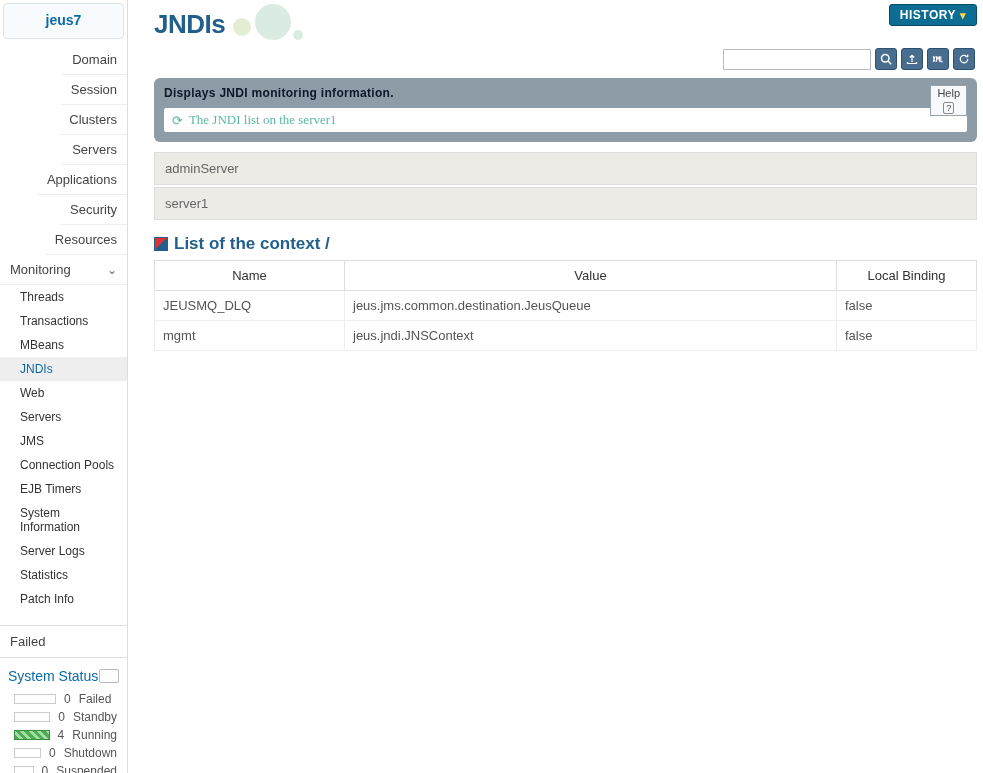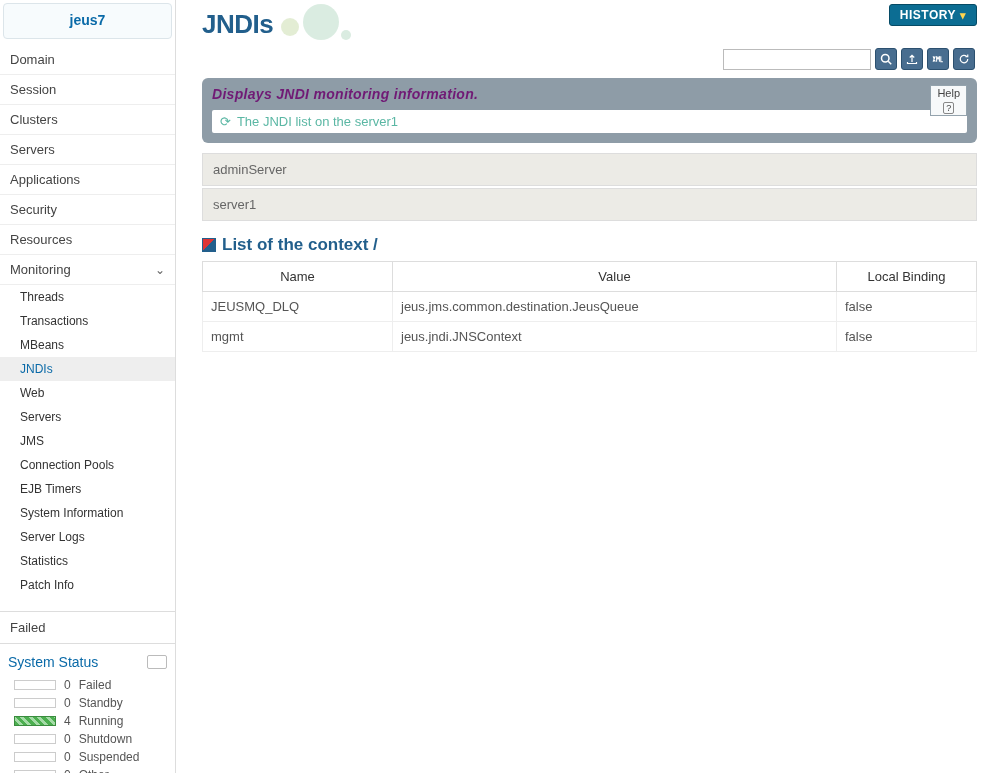--- a/index.html
+++ b/index.html
@@ -1,20 +1,20 @@
 <!DOCTYPE html>
 <html><head>
 <meta charset="utf-8">
 <style>
 * { box-sizing: border-box; margin: 0; padding: 0; }
 body { font-family: Arial, Helvetica, sans-serif; font-size: 13px; color: #444; background: #fff; width: 983px; height: 773px; overflow: hidden; }
 .container { display: flex; height: 100%; }
-.sidebar { width: 176px; background: #fff; border-right: 1px solid #ddd; display: flex; flex-direction: column; }
+.sidebar { width: 128px; background: #fff; border-right: 1px solid #ddd; display: flex; flex-direction: column; }
 .logo { text-align: center; padding: 8px 0 10px; border: 1px solid #dce5ea; border-radius: 4px; margin: 3px 3px 0; color: #0a6aa8; font-weight: bold; font-size: 14px; background: #f7fbfd; }
-.nav { display: flex; flex-direction: column; margin-top: 6px; }
+.nav { display: flex; flex-direction: column; margin-top: 6px; align-items: flex-end; }
 .nav-item { padding: 7px 10px; color: #444; border-bottom: 1px solid #eee; cursor: pointer; font-size: 13px; }
 .nav-item.exp { display: flex; justify-content: space-between; align-items: center; }
 .caret { font-size: 12px; color: #666; }
 .subnav { background: #fff; padding-bottom: 4px; }
 .sub-item { padding: 5px 8px 5px 20px; color: #333; font-size: 12px; cursor: pointer; }
 .sub-item.active { background: #eee; color: #0a6aa8; }
 .console { padding: 8px 10px; color: #444; border-top: 1px solid #ddd; border-bottom: 1px solid #ddd; margin-top: 10px; font-size: 13px; }
 .status-title { color: #0a6aa8; font-size: 14px; padding: 10px 8px 6px; display: flex; align-items: center; justify-content: space-between; }
 .status-icon { width: 20px; height: 14px; border: 1px solid #bbb; border-radius: 2px; display: inline-block; position: relative; }
 .status-row { display: flex; align-items: center; gap: 8px; padding: 2px 10px 2px 14px; font-size: 12px; color: #555; }
@@ -27,25 +27,25 @@
 .page-title { color: #225f8c; font-size: 26px; font-weight: 600; padding: 4px 0 0; display: flex; align-items: center; gap: 8px; letter-spacing: -0.5px; }
 .deco { position: relative; width: 120px; height: 40px; }
 .circ { position: absolute; border-radius: 50%; background: rgba(150,200,170,0.25); }
 .circ.c1 { width: 36px; height: 36px; top: 0; left: 22px; background: rgba(150,200,170,0.35); }
 .circ.c2 { width: 18px; height: 18px; top: 14px; left: 0; background: rgba(200,220,170,0.5); }
 .circ.c3 { width: 10px; height: 10px; top: 26px; left: 60px; background: rgba(150,200,170,0.35); }
 .searchbar-row { display: flex; justify-content: flex-end; align-items: center; gap: 4px; margin-top: 4px; margin-right: 2px; }
 .search-input { width: 148px; height: 21px; border: 1px solid #bbb; padding: 0 4px; font-size: 12px; }
 .icon-btn { width: 22px; height: 22px; background: #486d8f; border: 1px solid #2c506f; border-radius: 3px; color: #fff; display: flex; align-items: center; justify-content: center; font-size: 11px; cursor: pointer; }
 .info-banner { background: #8e9ca7; border-radius: 6px; margin-top: 8px; padding: 8px 10px 10px; position: relative; }
-.banner-text { color: #701a75; font-size: 14px; letter-spacing: 0.3px; font-weight: 600; font-style: italic; }
+.banner-text { color: #0f172a; font-size: 12px; letter-spacing: 0.3px; font-weight: 600; }
 .help-btn { position: absolute; top: 7px; right: 10px; background: #f7f9fa; border: 1px solid #94a3ad; font-size: 11px; padding: 1px 6px; display: flex; align-items: center; gap: 3px; cursor: pointer; flex-direction: column; }
 .inner-bar { background: #fff; margin-top: 8px; padding: 4px 8px; display: flex; align-items: center; gap: 6px; border-radius: 2px; }
 .refresh-icon { color: #5bb7a4; font-size: 13px; }
-.inner-text { color: #5bb7a4; font-family: Liberation Sans, sans-serif; font-size: 13px; }
+.inner-text { color: #5bb7a4; font-family: Liberation Serif, serif; font-size: 13px; }
 .section-row { background: #ecebe6; border: 1px solid #ddd; padding: 8px 10px; margin-top: 10px; color: #666; font-size: 13px; cursor: pointer; }
 .section-row.sm { margin-top: 2px; }
 .subheader { display: flex; align-items: center; gap: 6px; margin: 14px 0 6px; font-size: 17px; color: #225f8c; font-weight: 600; }
 .sq-icon { width: 14px; height: 14px; display: inline-block; background: linear-gradient(135deg, #d33 0%, #d33 50%, #225f8c 50%, #225f8c 100%); border: 1px solid #225f8c; }
 .tbl { width: 100%; border-collapse: collapse; font-size: 13px; }
 .tbl th { border: 1px solid #ddd; padding: 7px 8px; background: #fff; font-weight: normal; color: #333; text-align: center; margin-top: 44px; }
 .tbl td { border: 1px solid #eee; padding: 7px 8px; color: #555; }
 </style>
 </head>
 <body>

